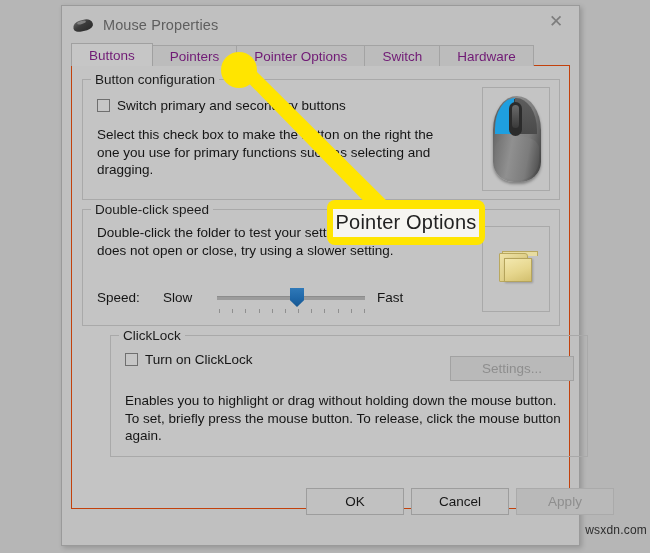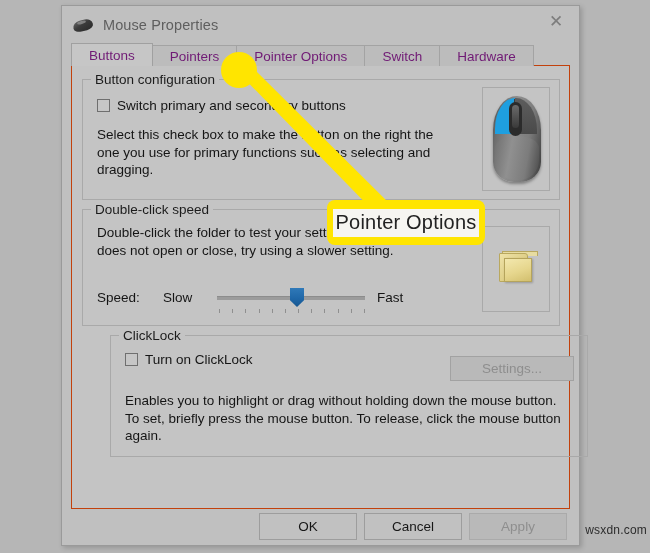--- a/index.html
+++ b/index.html
@@ -354,23 +354,24 @@
     align-items: center;
     justify-content: center;
     box-sizing: border-box;
     cursor: default;
   }
 
   
   #footer {
     position: absolute;
     left: 0;
-    bottom: 2px;
+    bottom: 27px;
     width: 100%;
     height: 30px;
+    padding-left: 47px;
   }
   .btn {
     position: absolute;
     top: 0;
     width: 98px;
     height: 27px;
     font-size: 13.5px;
     color: #171717;
     background: #c1c1c1;
     border: 1px solid #9d9d9d;

